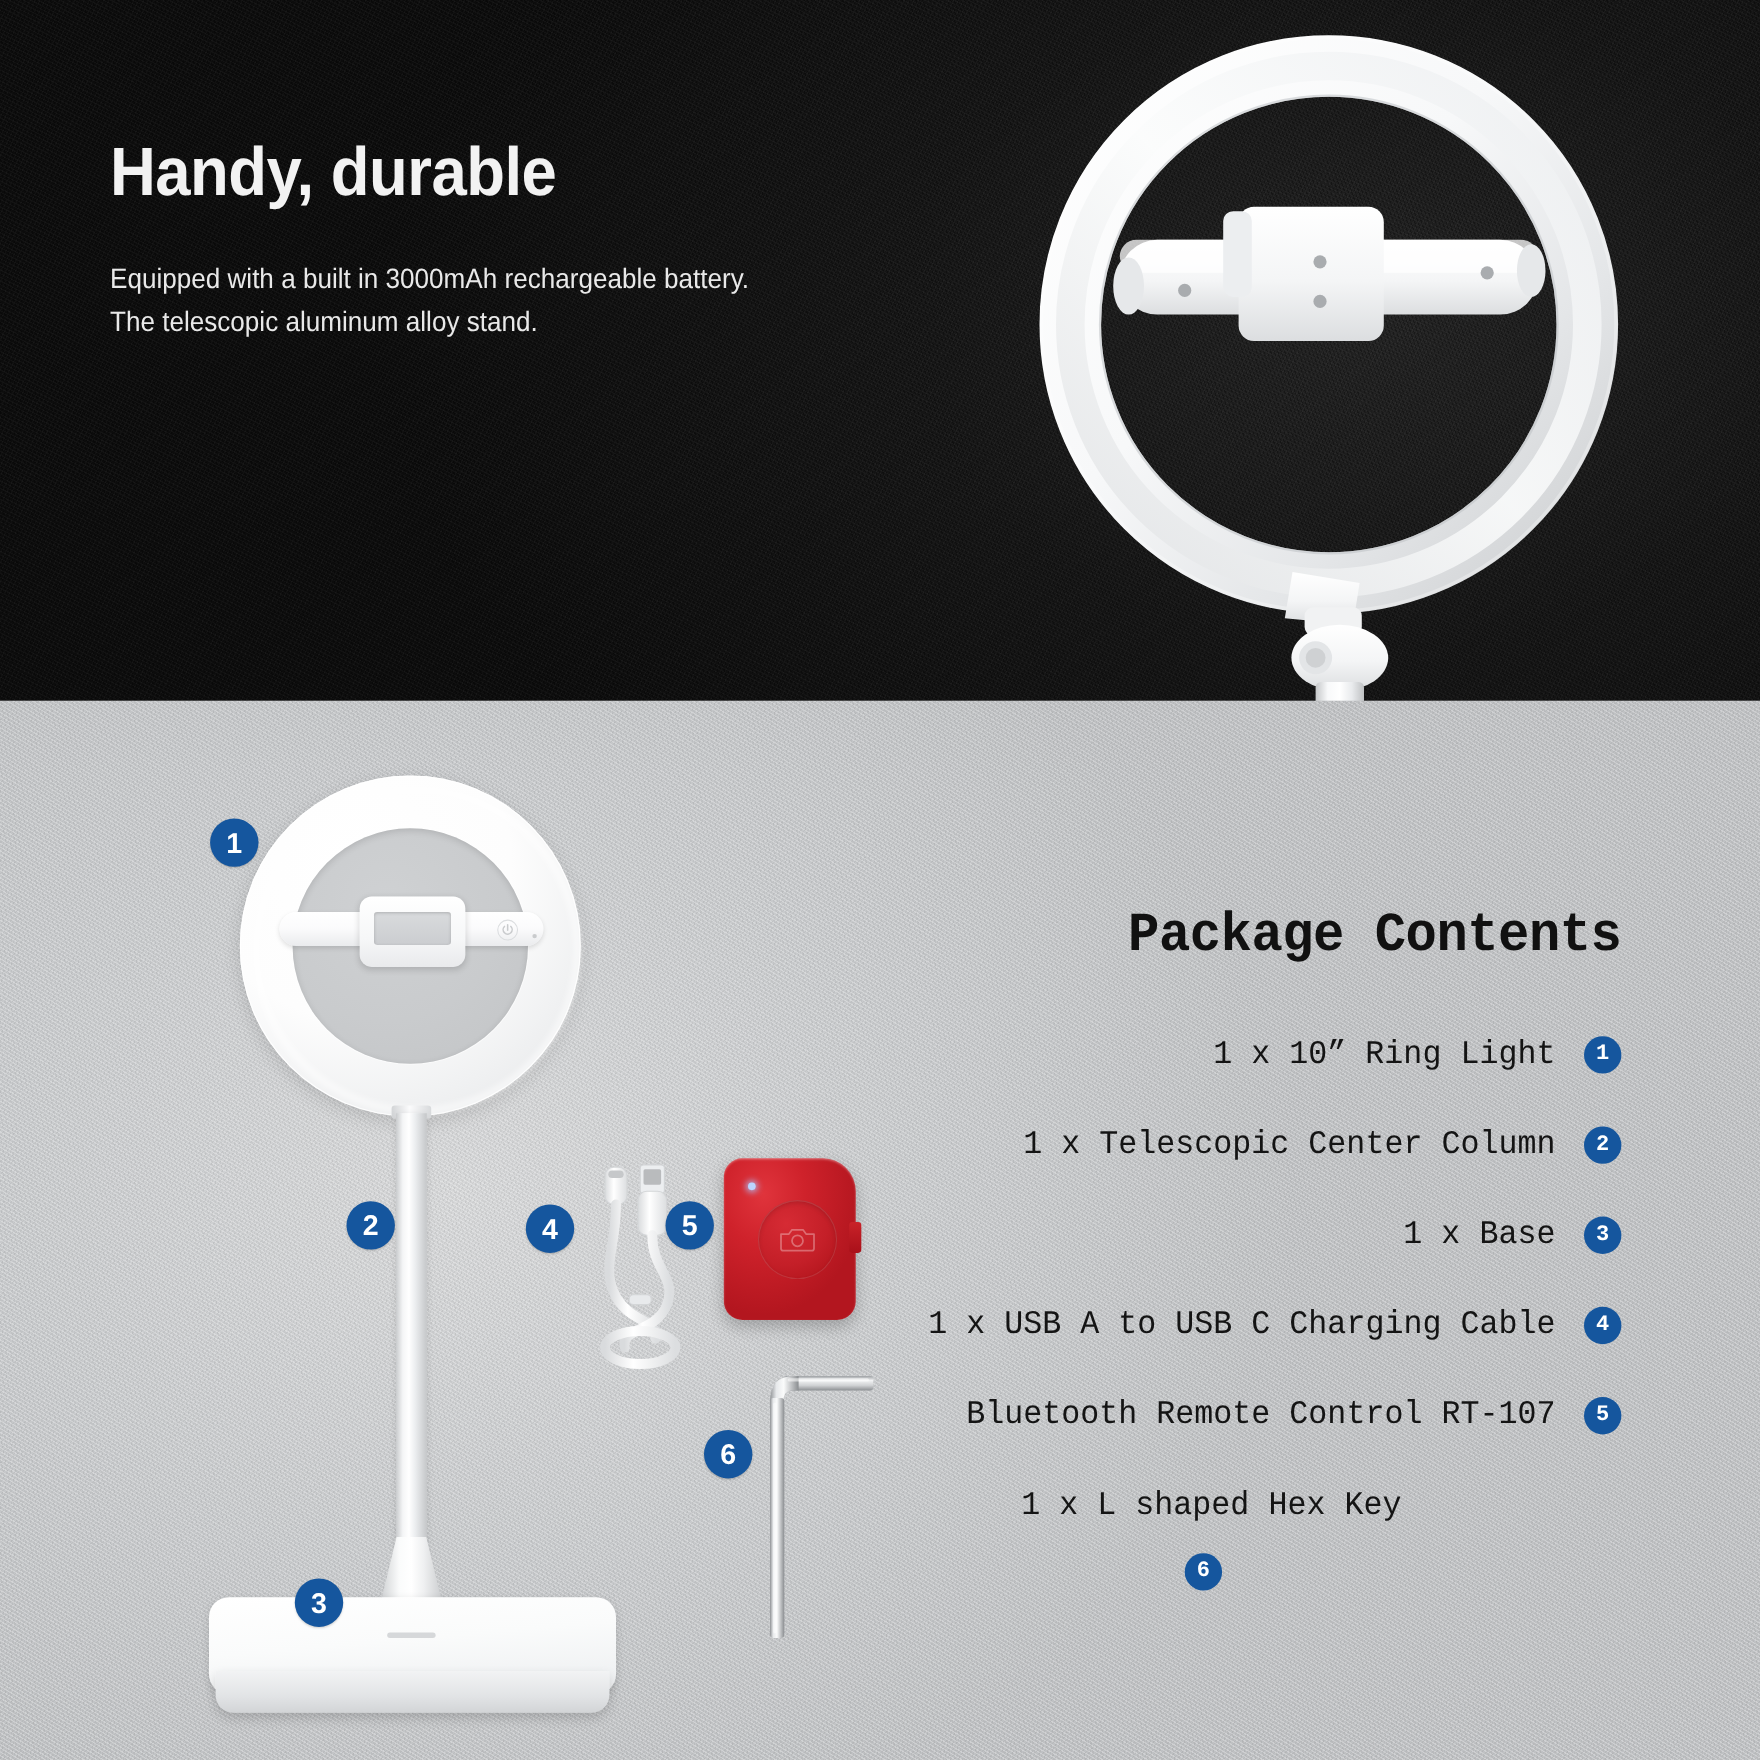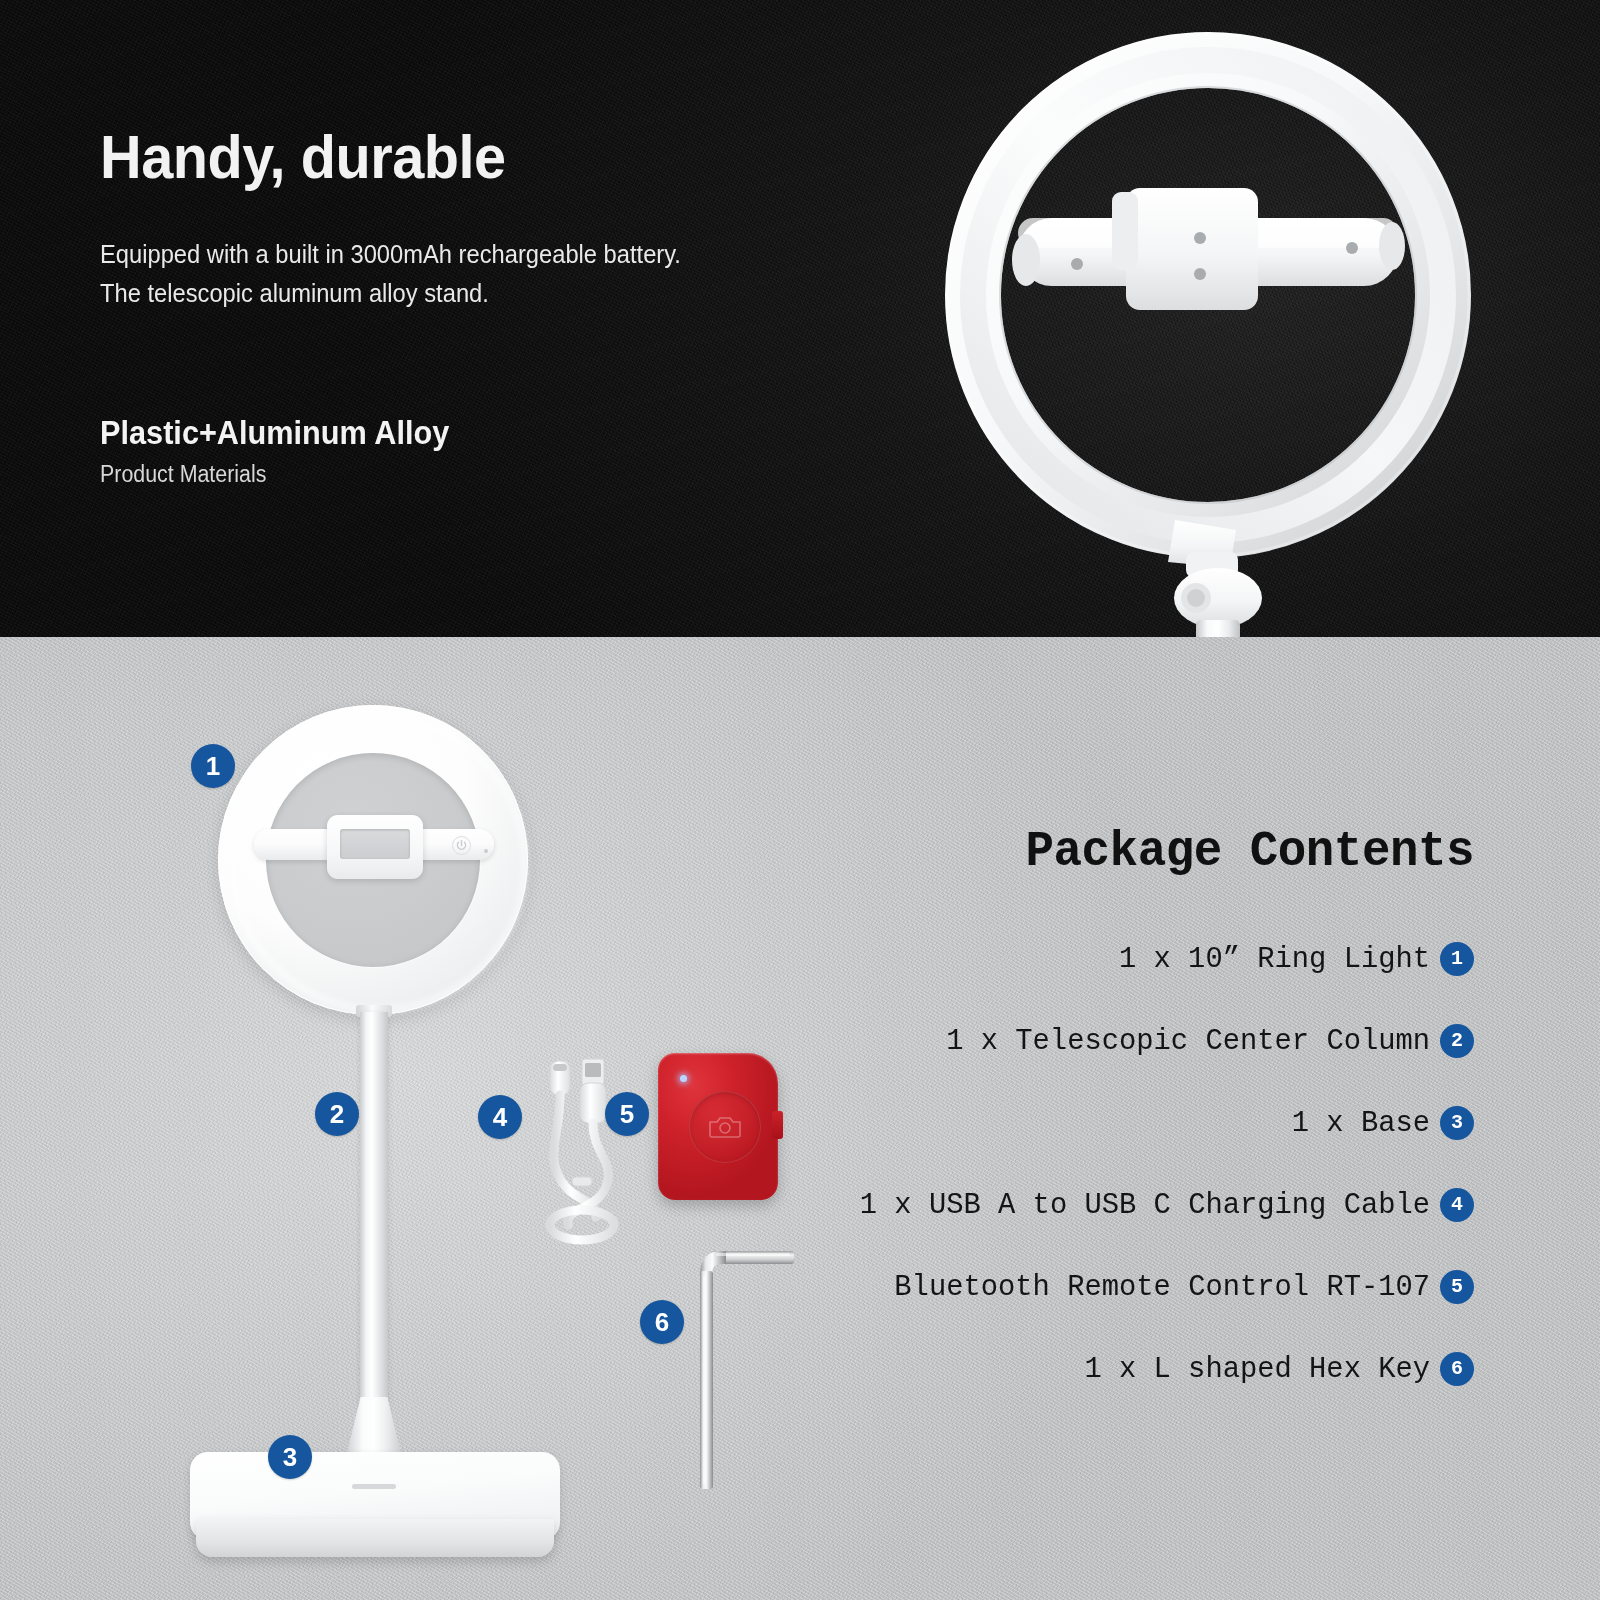--- a/index.html
+++ b/index.html
@@ -77,23 +77,23 @@
   .badge.cal{width:44px;height:44px;font-size:26px;}
 
   
   #pkg{position:absolute;right:126px;top:186px;width:760px;text-align:right;font-family:Liberation Mono, monospace;}
   #pkg-title{
     font-size:50px;font-weight:bold;color:#111;letter-spacing:-.5px;
     margin:0 0 62px 0;transform:scaleX(.95);transform-origin:right center;
   }
   .pkg-row{
     display:flex;align-items:center;justify-content:flex-end;
-    gap:10px;margin-bottom:48px;position:relative;
-  }
-  .pkg-row:last-child{margin-bottom:12px;}
+    gap:26px;margin-bottom:48px;position:relative;
+  }
+  .pkg-row:last-child{margin-bottom:12px;flex-direction:column;}
   .pkg-label{
     font-size:30px;color:#141414;font-weight:400;white-space:nowrap;
     transform:scaleX(.96);transform-origin:right center;
   }
   .pkg-badge{
     position:relative;flex:0 0 auto;width:34px;height:34px;border-radius:50%;
     background:#15569e;color:#fff;display:flex;align-items:center;
     justify-content:center;font-size:20px;font-weight:bold;line-height:1;
   }
 
@@ -205,24 +205,20 @@
 
   <section id="hero">
     <div class="grain"></div>
 
     <div id="hero-copy">
       <h1 id="hero-title">Handy, durable</h1>
       <div class="hero-sub">Equipped with a built in 3000mAh rechargeable battery.</div>
       <div class="hero-sub">The telescopic aluminum alloy stand.</div>
     </div>
 
-    <div id="hero-materials">
-      <div id="mat-title">Plastic+Aluminum Alloy</div>
-      <div id="mat-sub">Product Materials</div>
-    </div>
 
     <div id="hero-art">
       <svg width="700" height="760" viewBox="0 0 700 760" xmlns="http://www.w3.org/2000/svg">
         <defs>
           <linearGradient id="hRing" x1="0" y1="0" x2="1" y2="1">
             <stop offset="0%" stop-color="#ffffff"></stop>
             <stop offset="42%" stop-color="#f7f8f9"></stop>
             <stop offset="72%" stop-color="#e4e6e8"></stop>
             <stop offset="100%" stop-color="#cdcfd1"></stop>
           </linearGradient>

